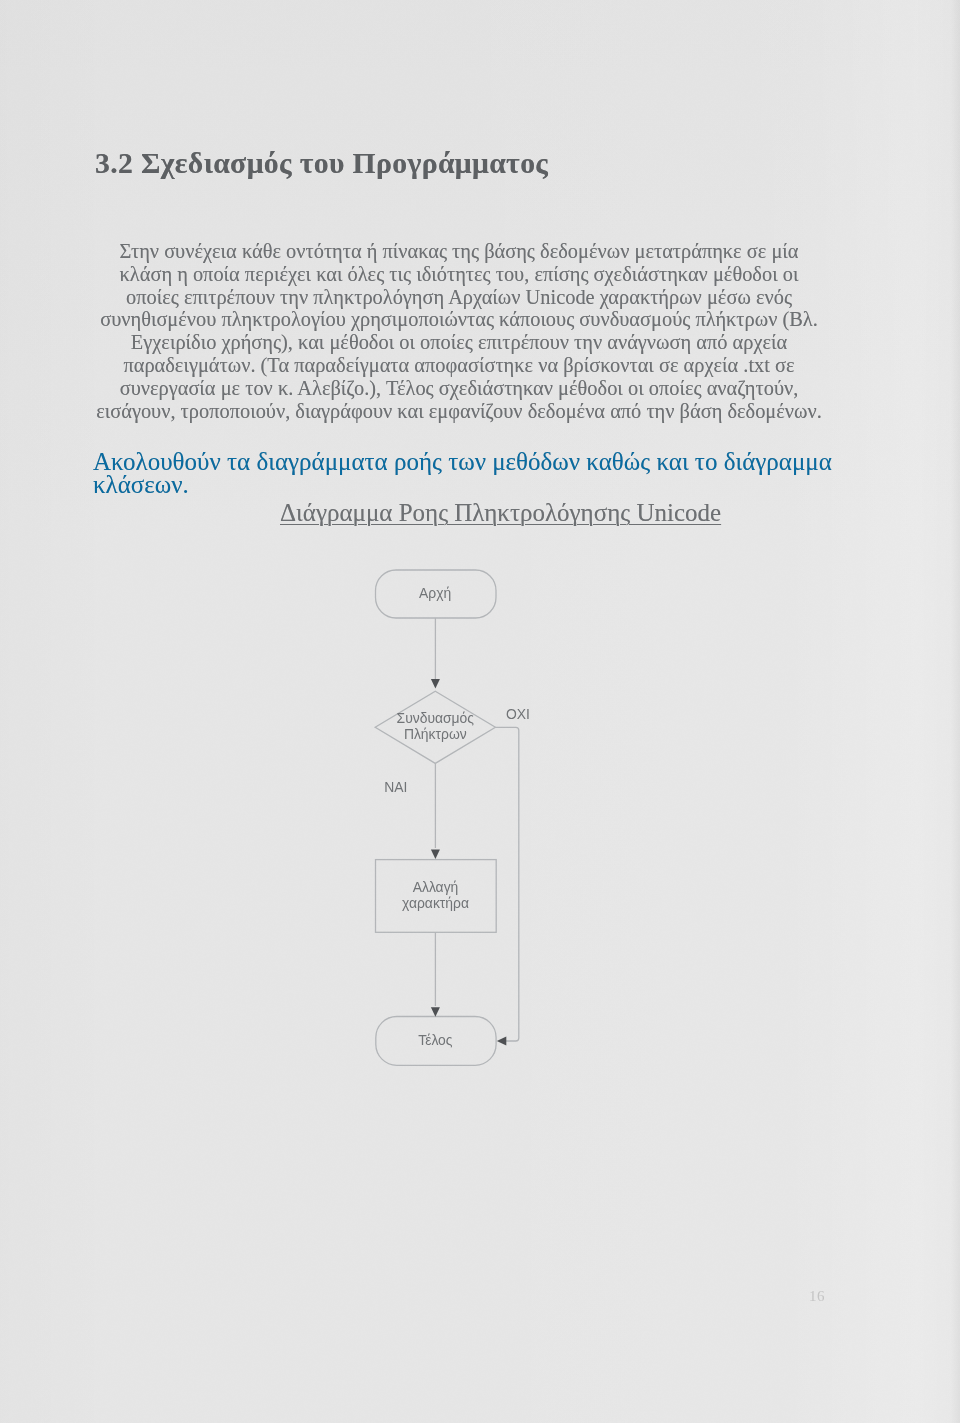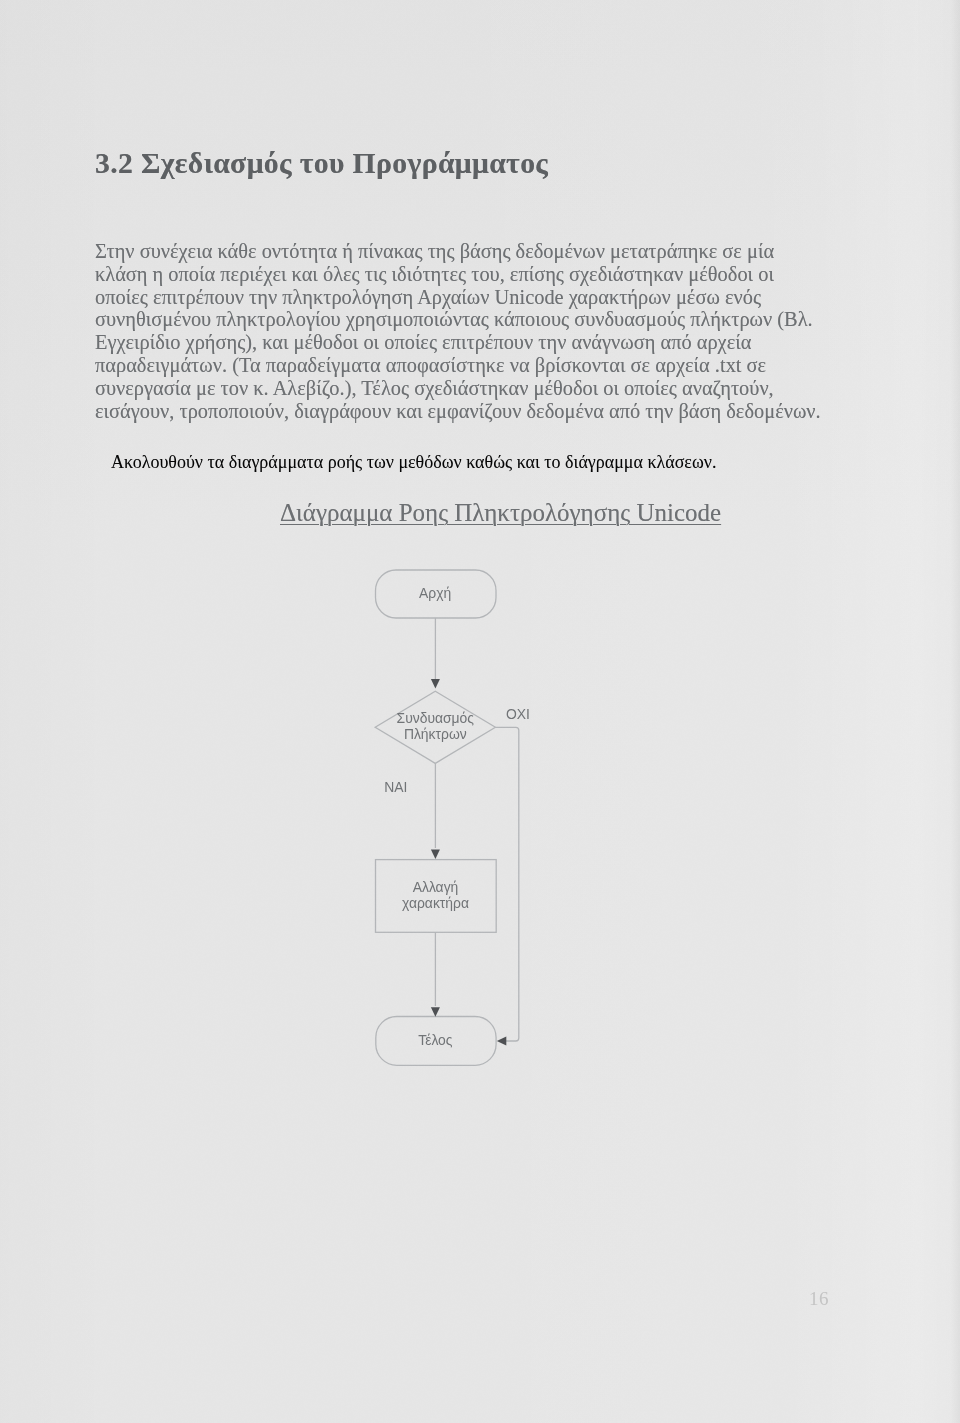--- a/index.html
+++ b/index.html
@@ -20,26 +20,26 @@
        #e6e6e6;
   }
   .heading{
     position:absolute;left:95px;top:146.5px;
     font-weight:bold;font-size:29.7px;letter-spacing:0.36px;color:#5a5d60;text-shadow:0 0 0.3px rgba(80,83,86,0.5);
     white-space:nowrap;
   }
   .body-text{
     position:absolute;left:95px;top:240px;width:728px;
     font-size:20.4px;line-height:22.8px;color:#6b6e71;
-    text-align:left;text-shadow:0 0 0.3px rgba(110,113,116,0.45);
+    text-align:center;text-shadow:0 0 0.3px rgba(110,113,116,0.45);
   }
-  .para2{position:absolute;left:111px;top:451px;width:740px;font-size:18px;line-height:22.8px;color:#000000;text-shadow:0 0 0.3px rgba(110,113,116,0.45);}
+  .para2{position:absolute;left:93px;top:451px;width:740px;font-size:25px;line-height:22.8px;color:#0369a1;text-shadow:0 0 0.3px rgba(110,113,116,0.45);}
   .caption{position:absolute;left:280px;top:499px;font-size:25px;color:#6b6e71;
      text-shadow:0 0 0.3px rgba(110,113,116,0.45);text-decoration:underline;text-underline-offset:3.2px;text-decoration-thickness:1px;white-space:nowrap;}
-  .pagenum{position:absolute;left:809px;top:1288px;font-size:19px;color:#c6c6c6;letter-spacing:0.6px;}
+  .pagenum{position:absolute;left:809px;top:1288px;font-size:15px;color:#c6c6c6;letter-spacing:0.6px;}
   svg.grain{position:absolute;left:0;top:0;pointer-events:none;mix-blend-mode:multiply;opacity:0.42;}
   svg.flow{position:absolute;left:0;top:0;width:960px;height:1423px;filter:blur(0.45px);}
   .fl-text{font-family:"Liberation Sans",sans-serif;font-size:13.9px;fill:#6f7275;}
 </style>
 </head>
 <body>
 
 <div class="page">
   <div class="paper"></div>
 

